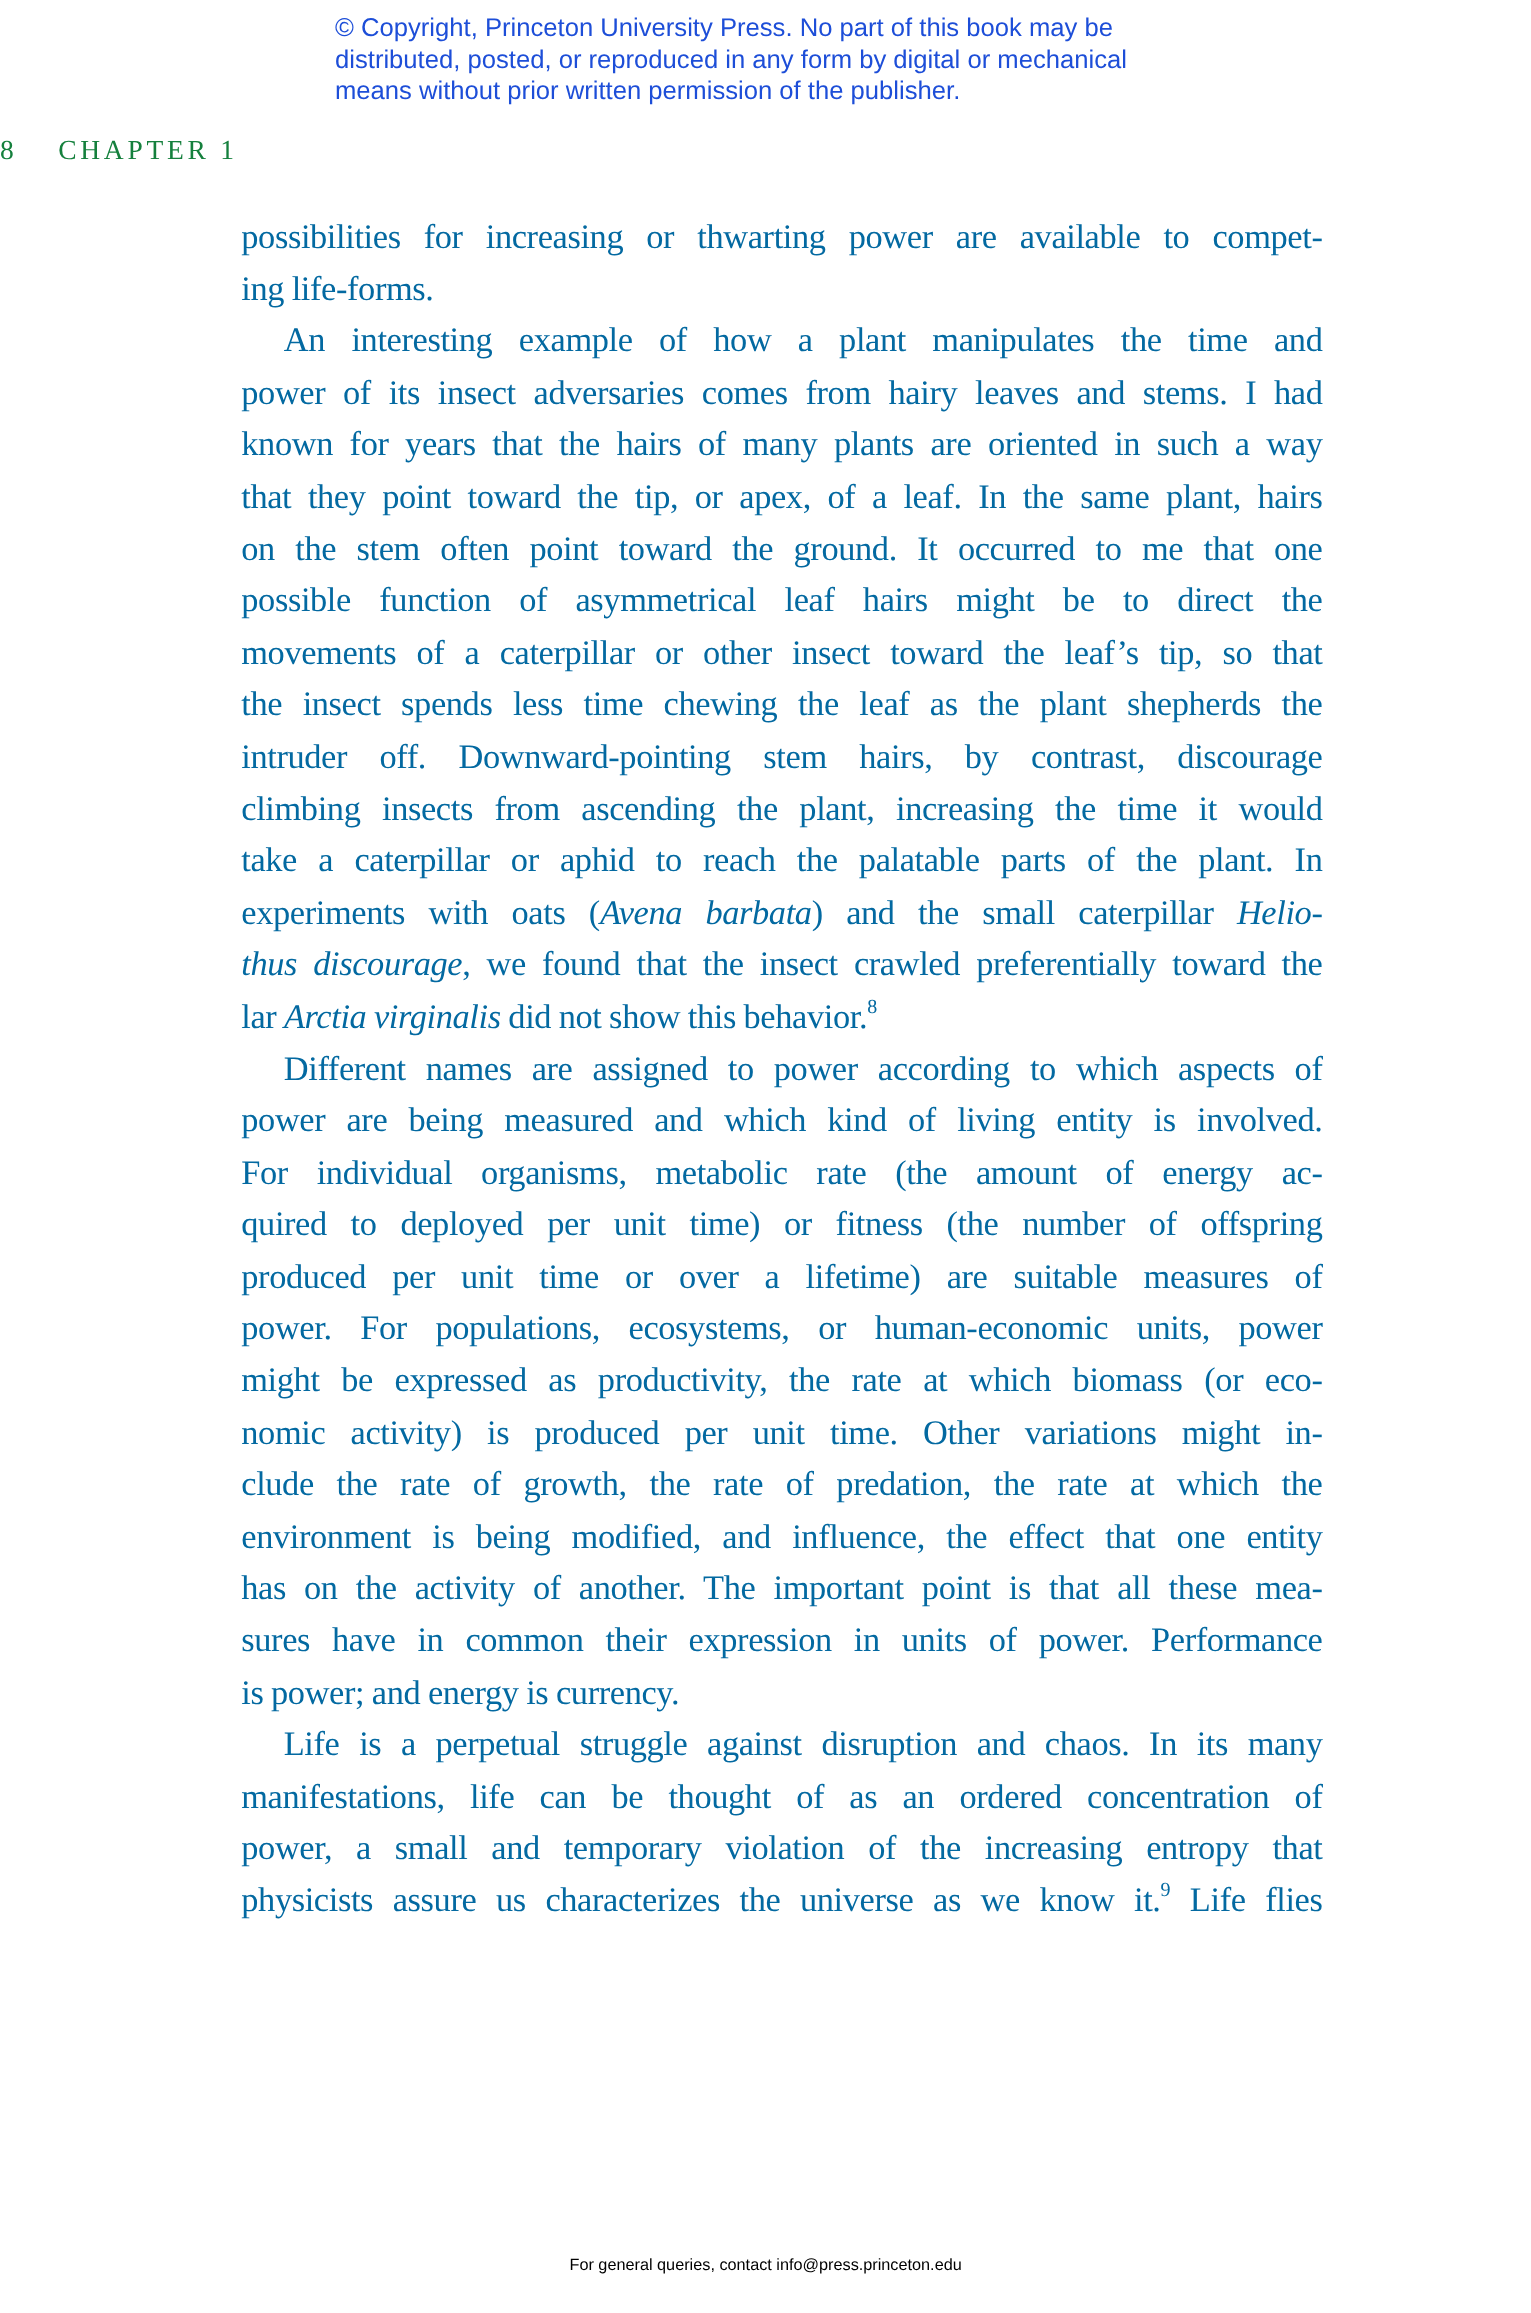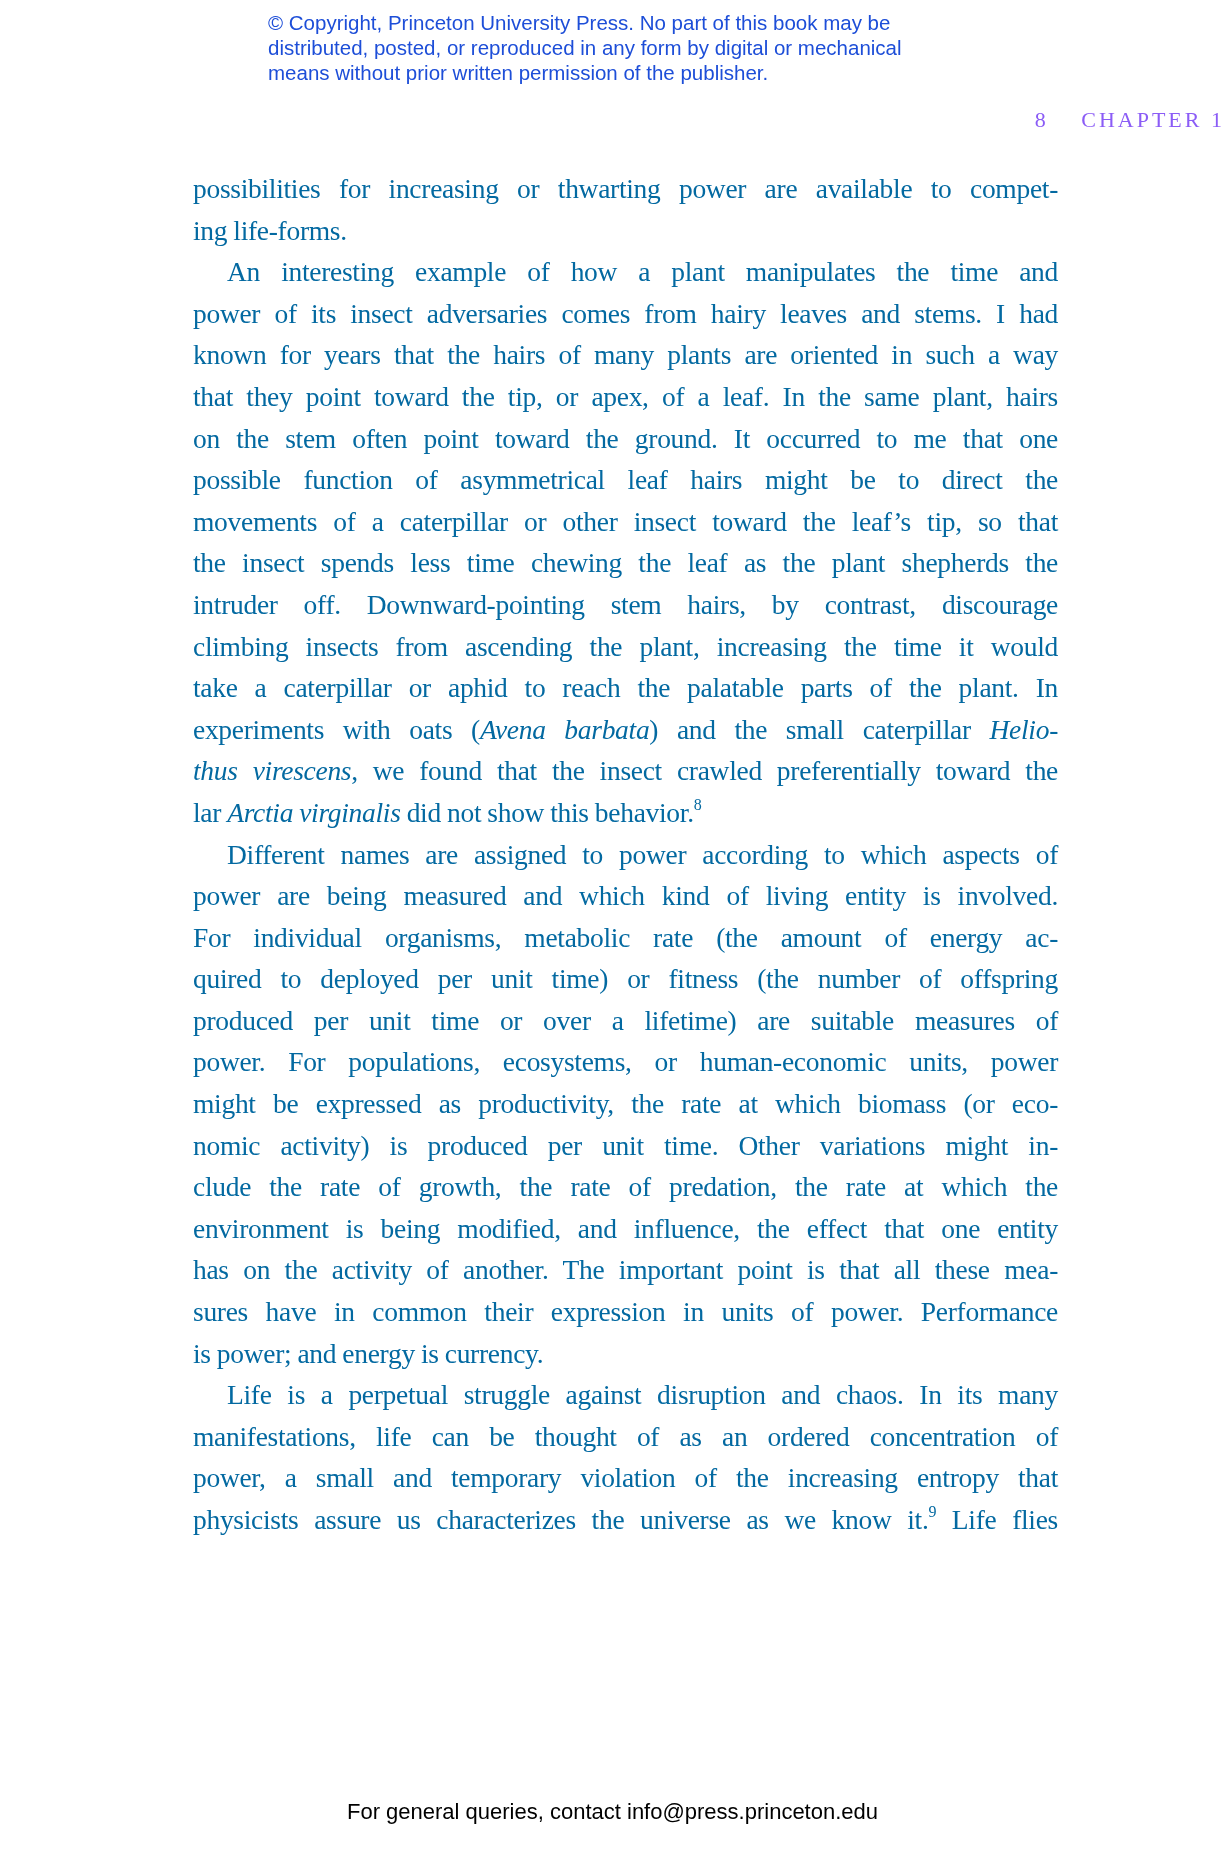--- a/index.html
+++ b/index.html
@@ -3,41 +3,41 @@
 <meta charset="utf-8">
 <style>
   html, body { margin: 0; padding: 0; background: #ffffff; }
   body { width: 1225px; height: 1850px; position: relative; overflow: hidden; color: #231f20; }
   .copyright {
     position: absolute; left: 268px; top: 10px; width: 700px;
     font-family: "Liberation Sans", sans-serif; font-size: 20.5px; line-height: 25px; color: #1d4ed8;
   }
   .copyright div { white-space: nowrap; }
   .running-head {
-    position: absolute; left: 0; width: 1225px; top: 106px; text-align: right;
-    font-family: "Liberation Serif", serif; font-size: 22px; line-height: 28px; color: #8b5cf6;
+    position: absolute; left: 0; width: 1225px; top: 106px; text-align: left;
+    font-family: "Liberation Serif", serif; font-size: 22px; line-height: 28px; color: #15803d;
   }
   .running-head .folio { margin-right: 30px; }
   .running-head .chap { letter-spacing: 3px; font-variant: small-caps; }
   .body-text {
     position: absolute; left: 193px; top: 168px; width: 865px;
     font-family: "Liberation Serif", serif; font-size: 27.5px; line-height: 41.6px; color: #0369a1;
   }
   .line {
     display: block; height: 41.6px; white-space: nowrap;
     text-align: justify; text-align-last: justify;
     letter-spacing: -0.3px; word-spacing: -0.5px;
   }
   .line.last { text-align-last: left; }
   .line.indent { padding-left: 34px; }
   .line span.it { font-style: italic; }
   sup { font-size: 16px; line-height: 0; vertical-align: 12px; }
   .footer {
     position: absolute; left: 0; width: 1225px; top: 1800px; text-align: center;
-    font-family: "Liberation Sans", sans-serif; font-size: 22px; line-height: 24px; color: #000;
+    font-family: "Liberation Sans", sans-serif; font-size: 13px; line-height: 24px; color: #000;
   }
 </style>
 </head>
 <body>
 
 <div class="copyright">
   <div>© Copyright, Princeton University Press. No part of this book may be</div>
   <div>distributed, posted, or reproduced in any form by digital or mechanical</div>
   <div>means without prior written permission of the publisher.</div>
 </div>
@@ -57,21 +57,21 @@
   <span class="line">known for years that the hairs of many plants are oriented in such a way</span>
   <span class="line">that they point toward the tip, or apex, of a leaf. In the same plant, hairs</span>
   <span class="line">on the stem often point toward the ground. It occurred to me that one</span>
   <span class="line">possible function of asymmetrical leaf hairs might be to direct the</span>
   <span class="line">movements of a caterpillar or other insect toward the leaf’s tip, so that</span>
   <span class="line">the insect spends less time chewing the leaf as the plant shepherds the</span>
   <span class="line">intruder off. Downward-pointing stem hairs, by contrast, discourage</span>
   <span class="line">climbing insects from ascending the plant, increasing the time it would</span>
   <span class="line">take a caterpillar or aphid to reach the palatable parts of the plant. In</span>
   <span class="line"><span>experiments with oats (</span><span class="it">Avena barbata</span><span>) and the small caterpillar </span><span class="it">Helio-</span></span>
-  <span class="line"><span class="it">thus virescens</span><span>, we found that the insect crawled preferentially toward the</span></span>
+  <span class="line"><span class="it">thus discourage</span><span>, we found that the insect crawled preferentially toward the</span></span>
   <span class="line last"><span>lar </span><span class="it">Arctia virginalis</span><span> did not show this behavior.</span><sup>8</sup></span>
 
   <span class="line indent">Different names are assigned to power according to which aspects of</span>
   <span class="line">power are being measured and which kind of living entity is involved.</span>
   <span class="line">For individual organisms, metabolic rate (the amount of energy ac-</span>
   <span class="line">quired to deployed per unit time) or fitness (the number of offspring</span>
   <span class="line">produced per unit time or over a lifetime) are suitable measures of</span>
   <span class="line">power. For populations, ecosystems, or human-economic units, power</span>
   <span class="line">might be expressed as productivity, the rate at which biomass (or eco-</span>
   <span class="line">nomic activity) is produced per unit time. Other variations might in-</span>

